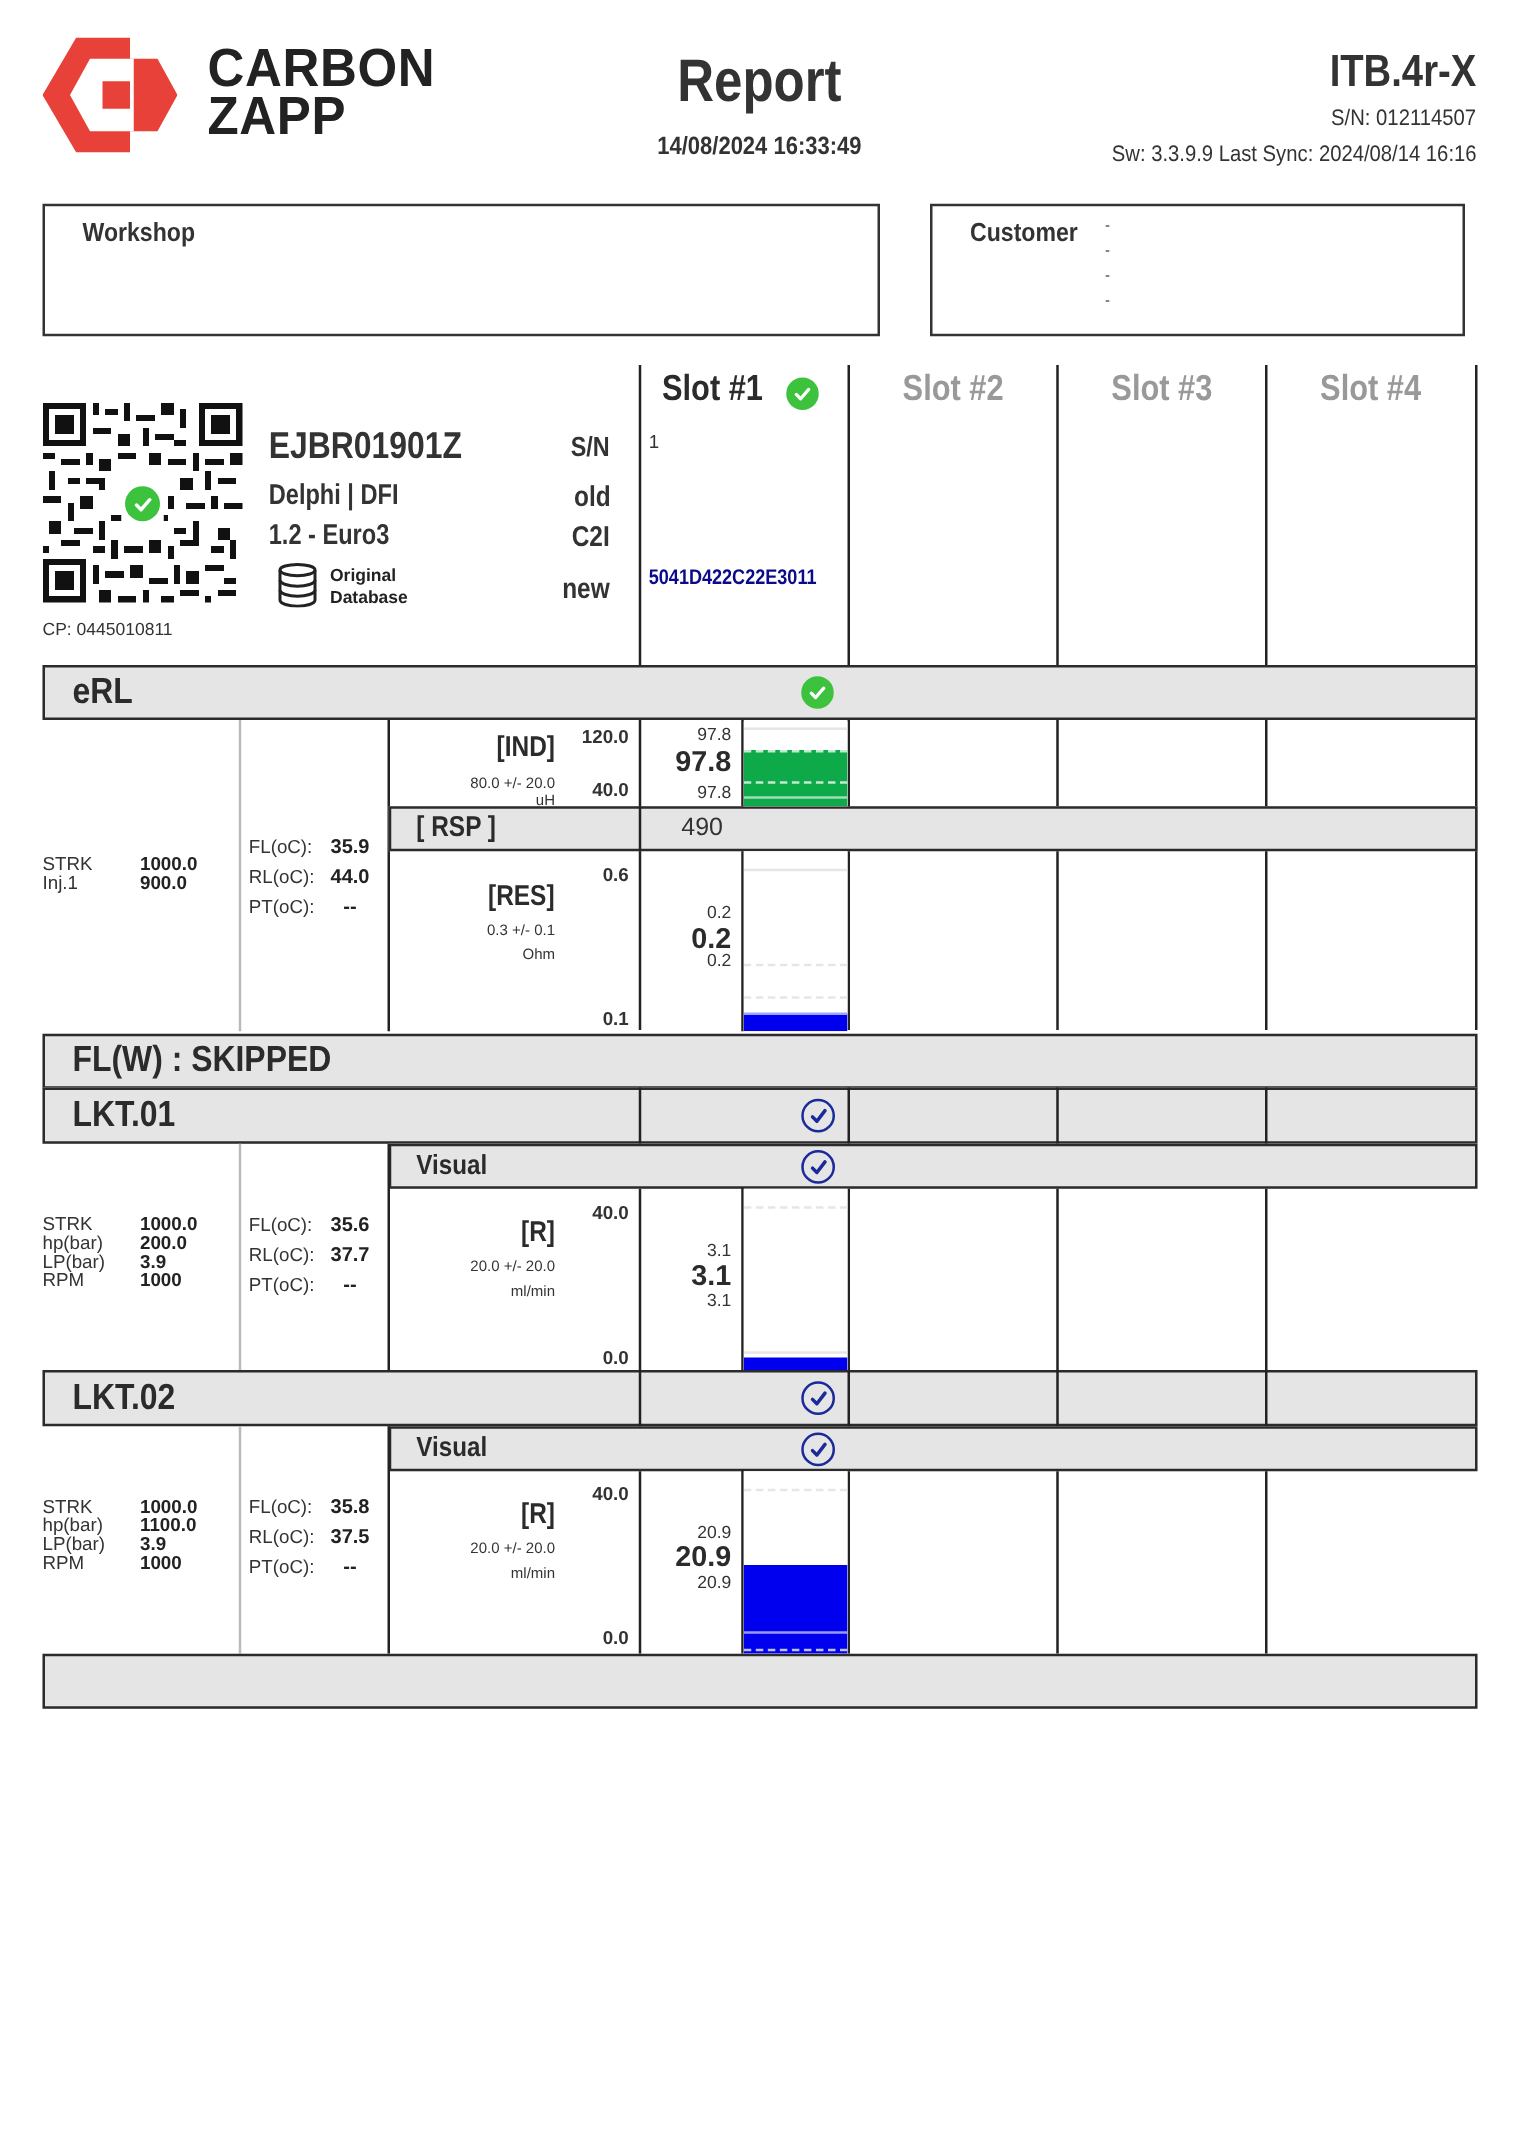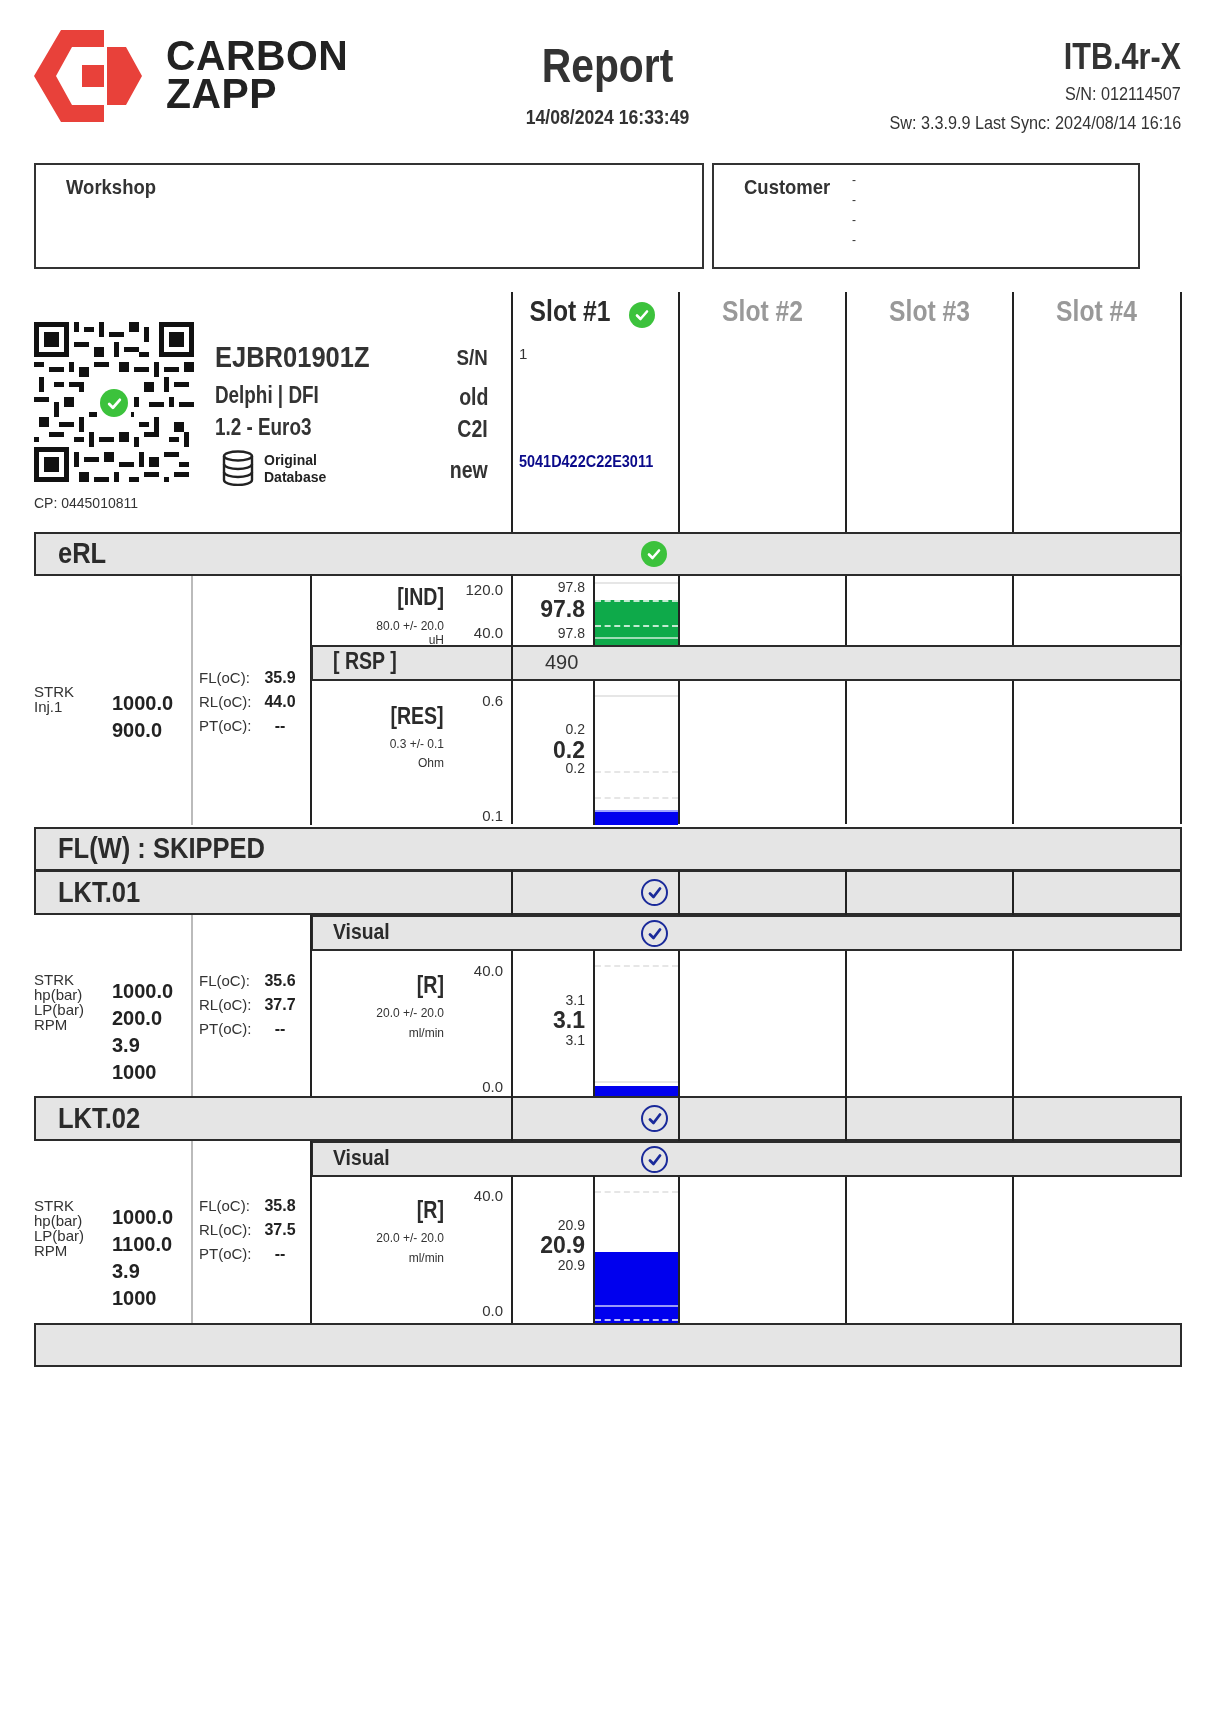--- a/index.html
+++ b/index.html
@@ -22,27 +22,27 @@
   
   .vline { background: #222; width: 2px; }
   .vline-gray { background: #bbb; width: 2px; }
   .bar { background: #e5e5e5; border: 2px solid #2b2b2b; }
   .bar-title { font-size: 29px; font-weight: 700; color: #2b2b2b; transform: scaleX(0.88); transform-origin: left top; }
   .slot-head { font-size: 29px; font-weight: 700; text-align: center; transform: scaleX(0.85); }
   .slot-head.active { color: #2b2b2b; }
   .slot-head.inactive { color: #999; }
 
   .k { font-size: 15px; color: #333; line-height: 15px; }
-  .v { font-size: 20px; color: #222; font-weight: 700; line-height: 15px; margin-top: 12px; }
+  .v { font-size: 15px; color: #222; font-weight: 700; line-height: 15px; }
   .temp-k { font-size: 15px; color: #333; }
   .temp-v { font-size: 16px; color: #222; font-weight: 700; }
 
   .meas-tag { font-size: 23px; font-weight: 700; color: #2b2b2b; text-align: right; transform: scaleX(0.85); transform-origin: right top; }
   .meas-spec { font-size: 12px; color: #333; text-align: right; }
-  .scale { font-size: 15px; color: #333; text-align: right; }
+  .scale { font-size: 15px; color: #333; text-align: right; font-weight: bold; }
   .val-small { font-size: 14px; color: #333; text-align: right; }
   .val-big { font-size: 23px; font-weight: 700; color: #2b2b2b; text-align: right; }
 
   .gauge { background: #fff; overflow: hidden; }
   .gline { position: absolute; left: 0; right: 0; height: 0; }
   .gline.solid { border-top: 2px solid #e6e6e6; }
   .gline.dashed { border-top: 2px dashed #e6e6e6; }
   .gline.dashed-white { border-top: 2px dashed rgba(255,255,255,0.75); }
   .gline.solid-white { border-top: 2px solid rgba(255,255,255,0.6); }
   .fill { position: absolute; left: 0; right: 0; bottom: 0; }
@@ -68,21 +68,21 @@
 <div class="abs report-title">Report</div>
 <div class="abs report-date">14/08/2024 16:33:49</div>
 
 <div class="abs device-name">ITB.4r-X</div>
 <div class="abs device-sn">S/N: 012114507</div>
 <div class="abs device-sw">Sw: 3.3.9.9 Last Sync: 2024/08/14 16:16</div>
 
 <div class="abs box" style="left:34px;top:163px;width:670px;height:106px;">
   <div class="abs box-label" style="left:30px;top:10px;">Workshop</div>
 </div>
-<div class="abs box" style="left:712px;top:163px;width:428px;height:106px;">
+<div class="abs box" style="left:744px;top:163px;width:428px;height:106px;">
   <div class="abs box-label" style="left:30px;top:10px;">Customer</div>
   <div class="abs dash" style="left:138px;top:8px;">-</div>
   <div class="abs dash" style="left:138px;top:28px;">-</div>
   <div class="abs dash" style="left:138px;top:48px;">-</div>
   <div class="abs dash" style="left:138px;top:68px;">-</div>
 </div>
 
 <div class="abs vline" style="left:511px;top:292px;height:532px;"></div>
 <div class="abs vline" style="left:678px;top:292px;height:532px;"></div>
 <div class="abs vline" style="left:845px;top:292px;height:532px;"></div>

